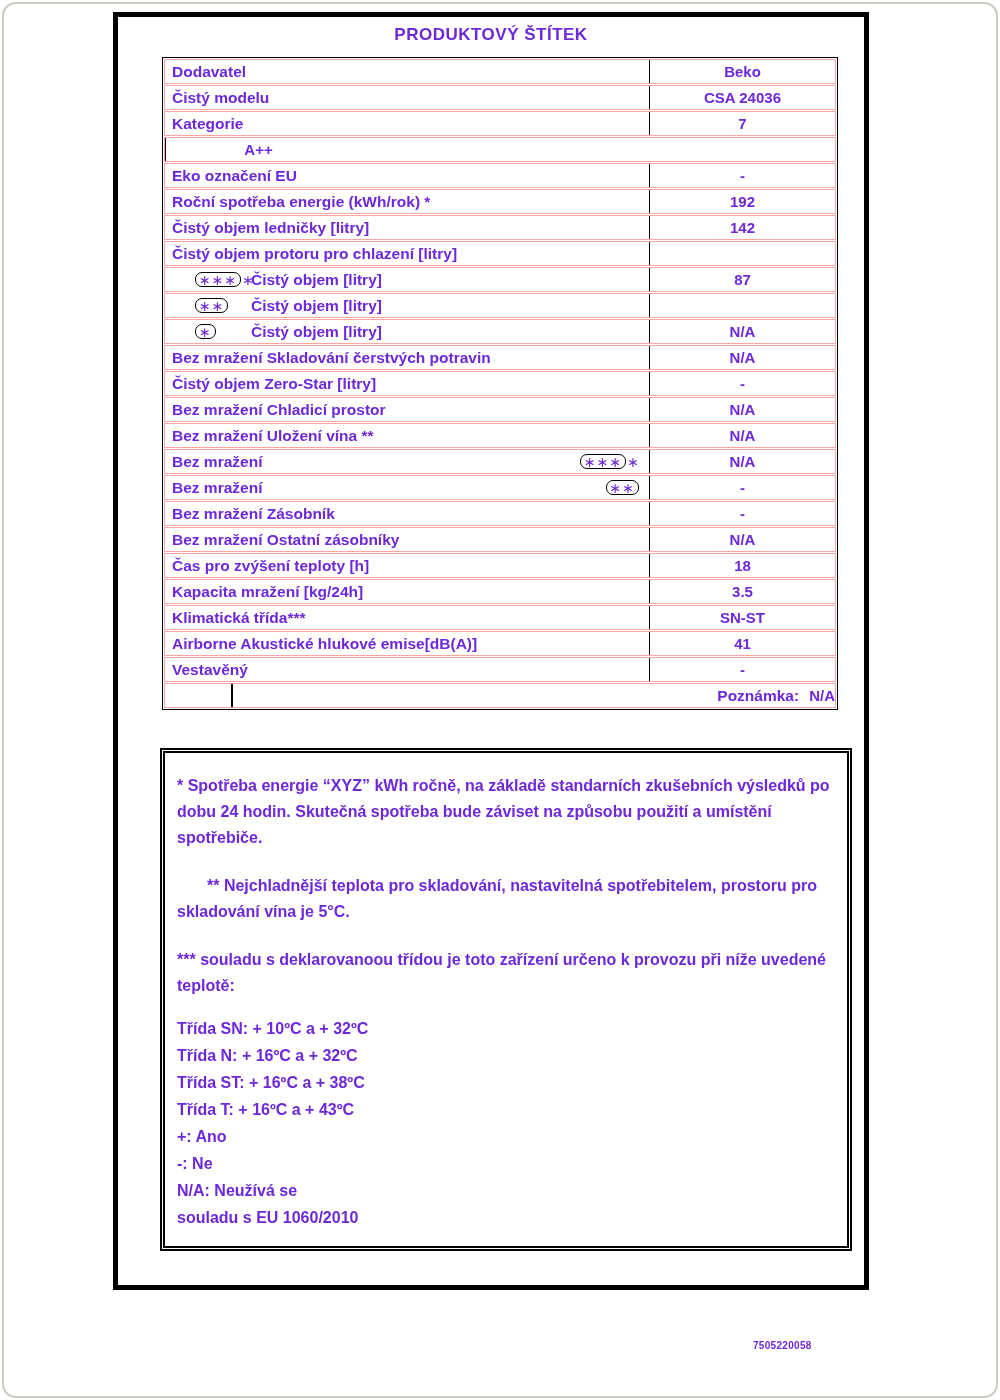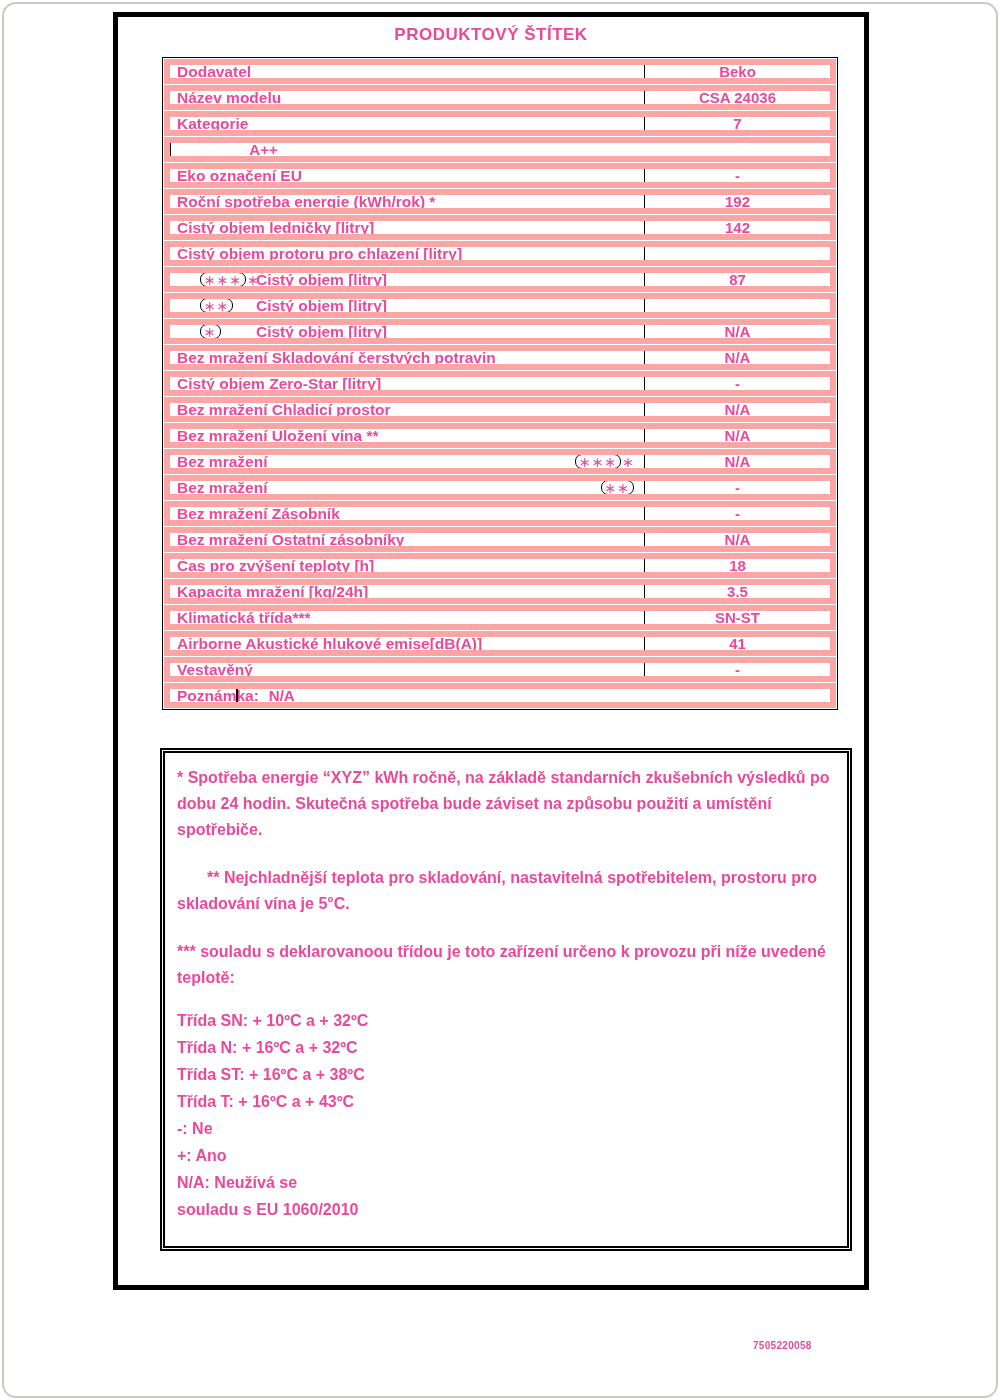--- a/index.html
+++ b/index.html
@@ -2,21 +2,21 @@
 <html><head>
 <meta charset="utf-8">
 <style>
   * { margin: 0; padding: 0; box-sizing: border-box; }
   html, body { background: #ffffff; }
   .page {
     position: relative;
     width: 1000px; height: 1400px;
     background: #ffffff;
     font-family: "Liberation Sans", "DejaVu Sans", sans-serif;
-    color: #ec4899;
+    color: #6d28d9;
     overflow: hidden;
   }
   .page-edge {
     position: absolute; inset: 2px;
     border: 2px solid #ccc9c1;
     border-radius: 14px;
     pointer-events: none;
   }
   
   .outer-box {
@@ -37,21 +37,21 @@
     position: absolute;
     left: 44px; top: 40px;
     width: 676px;
     border: 1px solid #000;
     padding: 1px;
     background: #fff;
   }
   .trow {
     display: flex;
     align-items: stretch;
-    border: 6px solid #fca5a5;
+    border: 1px solid #fca5a5;
     margin-bottom: 1px;
     height: 25px;
   }
   .trow:last-child { margin-bottom: 0; }
   .cell { display: flex; align-items: center; }
   .cell.label {
     flex: 1 1 auto;
     padding-left: 7px;
     font-size: 15.5px; font-weight: 700;
     white-space: nowrap; overflow: hidden;
@@ -72,33 +72,33 @@
   }
   .stars {
     font-family: "DejaVu Sans", sans-serif;
     font-size: 14px; font-weight: 400; line-height: 1;
     letter-spacing: 1px;
   }
   .stars.out { letter-spacing: 0; margin-left: 1px; }
   .lbl-text { white-space: nowrap; }
   
   .trow.note { position: relative; }
-  .trow.note .cell.label { flex: 1 1 auto; }
+  .trow.note .cell.label { flex: 1 1 auto; justify-content: flex-end; }
   .note-value { font-weight: 700; margin-left: 10px; font-size: 15px; }
   .stray-line {
     position: absolute; left: 66px; top: 0; bottom: 0;
     width: 1.5px; background: #000;
   }
   
   .fnbox {
     position: absolute;
     left: 42px; top: 731px;
     width: 692px; height: 503px;
     border: 5px double #000;
-    padding: 12px 8px 0 12px;
+    padding: 20px 8px 0 12px;
     font-size: 16px; font-weight: 700;
   }
   .fn-para { line-height: 26px; margin-bottom: 22px; }
   .fn-para.indent-first { text-indent: 30px; }
   .fn-block { margin-top: 13px; }
   .fn-line { line-height: 27px; white-space: nowrap; }
   
   .code {
     position: absolute;
     left: 753px; top: 1340px;
@@ -115,21 +115,21 @@
   <div class="outer-box">
     <div class="title">PRODUKTOVÝ ŠTÍTEK</div>
 
     <div class="ptable">
 
       <div class="trow">
         <div class="cell label">Dodavatel</div>
         <div class="cell value">Beko</div>
       </div>
       <div class="trow">
-        <div class="cell label">Název modelu</div>
+        <div class="cell label">Čistý modelu</div>
         <div class="cell value">CSA 24036</div>
       </div>
       <div class="trow">
         <div class="cell label">Kategorie</div>
         <div class="cell value">7</div>
       </div>
       <div class="trow">
         <div class="cell value">A++</div>
       </div>
       <div class="trow">
@@ -271,22 +271,22 @@
       <div class="fn-para">* Spotřeba energie “XYZ” kWh ročně, na základě standarních zkušebních výsledků po dobu 24 hodin. Skutečná spotřeba bude záviset na způsobu použití a umístění spotřebiče.</div>
       <div class="fn-para indent-first">**  Nejchladnější teplota pro skladování, nastavitelná spotřebitelem, prostoru pro skladování vína je 5°C.</div>
       <div class="fn-para" style="margin-bottom:16px">***  souladu s deklarovanoou třídou je toto zařízení určeno k provozu při níže uvedené teplotě:</div>
       <div class="fn-block">
         <div class="fn-line">Třída SN: + 10ºC a + 32ºC</div>
         <div class="fn-line">Třída N: + 16ºC a + 32ºC</div>
         <div class="fn-line">Třída ST: + 16ºC a + 38ºC</div>
         <div class="fn-line">Třída T: + 16ºC a + 43ºC</div>
       </div>
       <div>
+        <div class="fn-line">+: Ano</div>
         <div class="fn-line">-: Ne</div>
-        <div class="fn-line">+: Ano</div>
         <div class="fn-line">N/A: Neužívá se</div>
         <div class="fn-line">souladu s EU 1060/2010</div>
       </div>
     </div>
   </div>
 
   <div class="code">7505220058</div>
 </div>
 
 </body></html>

